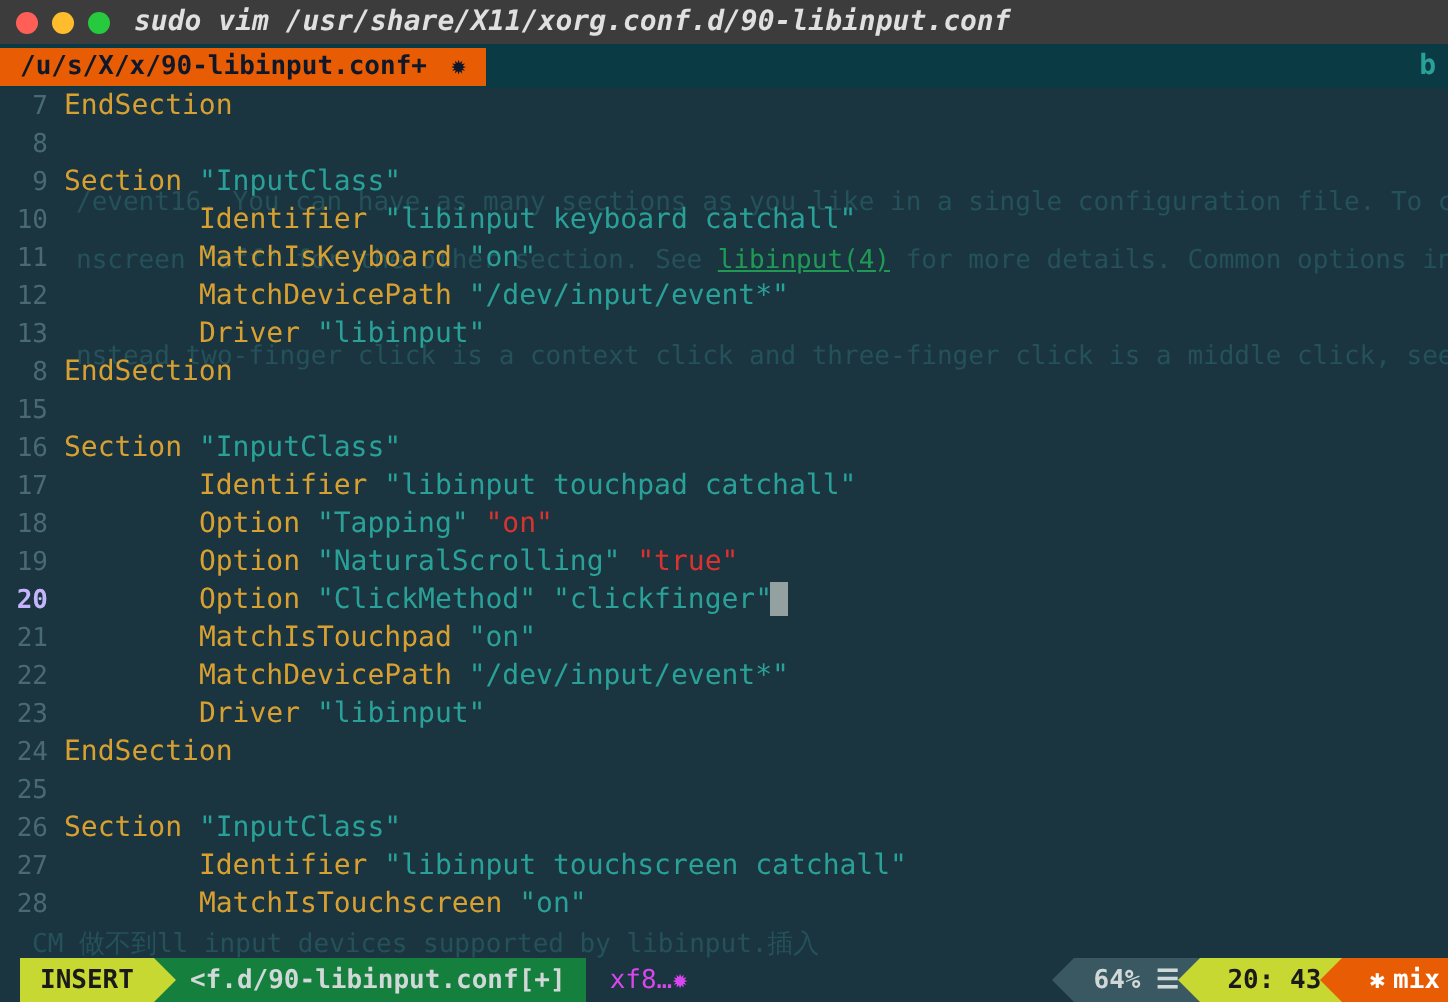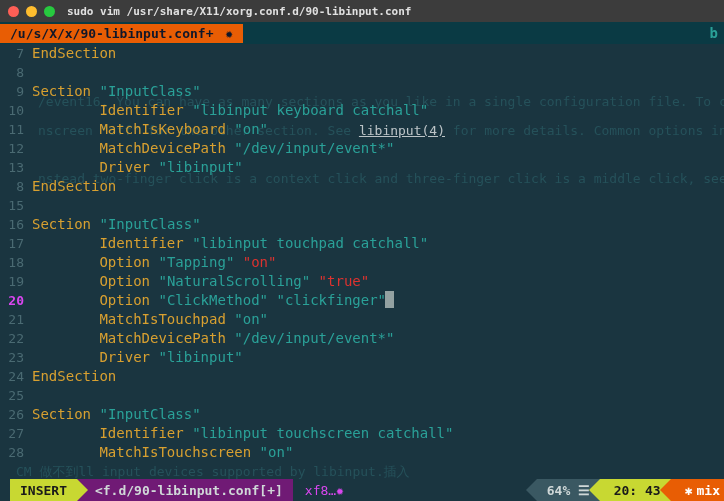--- a/index.html
+++ b/index.html
@@ -29,21 +29,22 @@
       width: 11px;
       height: 11px;
       border-radius: 50%;
     }
     .red { background: #ff5f56; }
     .yellow { background: #ffbd2e; }
     .green { background: #27c93f; }
     .title {
       color: #e0e0e0;
       font-weight: bold;
-      font-size: 11px;
+      font-size: 14px;
+      font-style: italic;
     }
     .tabbar {
       background: #0a3a44;
       height: 22px;
       display: flex;
       align-items: center;
     }
     .tab {
       background: #e85d04;
       color: #0f172a;
@@ -70,41 +71,41 @@
       color: #2a5d65;
       font-size: 13px;
       pointer-events: none;
       opacity: 0.7;
       line-height: 19px;
       white-space: pre;
     }
     .ghost1 { top: 48px; }
     .ghost2 { top: 77px; }
     .ghost3 { top: 125px; }
-    .ghost-link { color: #ffffff; text-decoration: underline; }
+    .ghost-link { color: #22c55e; text-decoration: underline; }
     .ghost-insert { position: absolute; bottom: -2px; left:16px; color:#2a5d65; font-size:13px; opacity:0.7;}
     .code {
       position: relative;
       z-index: 1;
     }
     .line {
       display: flex;
       height: 19px;
       line-height: 19px;
     }
     .lineno {
       width: 32px;
       text-align: right;
       padding-right: 8px;
       color: #4a6a72;
       font-size: 13px;
       user-select: none;
     }
     .current-line .lineno {
-      color: #d946ef;
+      color: #c4b5fd;
       font-weight: bold;
     }
     .content {
       white-space: pre;
       font-size: 14px;
     }
     .kw { color: #d8a030; }
     .str { color: #2aa198; }
     .val { color: #dc322f; }
     .plain { color: #c0c8c8; }
@@ -142,21 +143,21 @@
       content: '';
       position: absolute;
       right: -11px;
       top: 0;
       border-top: 11px solid transparent;
       border-bottom: 11px solid transparent;
       border-left: 11px solid #c8d832;
       z-index: 2;
     }
     .seg-file {
-      background: #701a75;
+      background: #15803d;
       color: #d0d8d8;
       padding-left: 18px;
     }
     .seg-mid {
       flex: 1;
       background: #1a3540;
       color: #d946ef;
       padding: 0 12px;
       font-weight: normal;
     }

